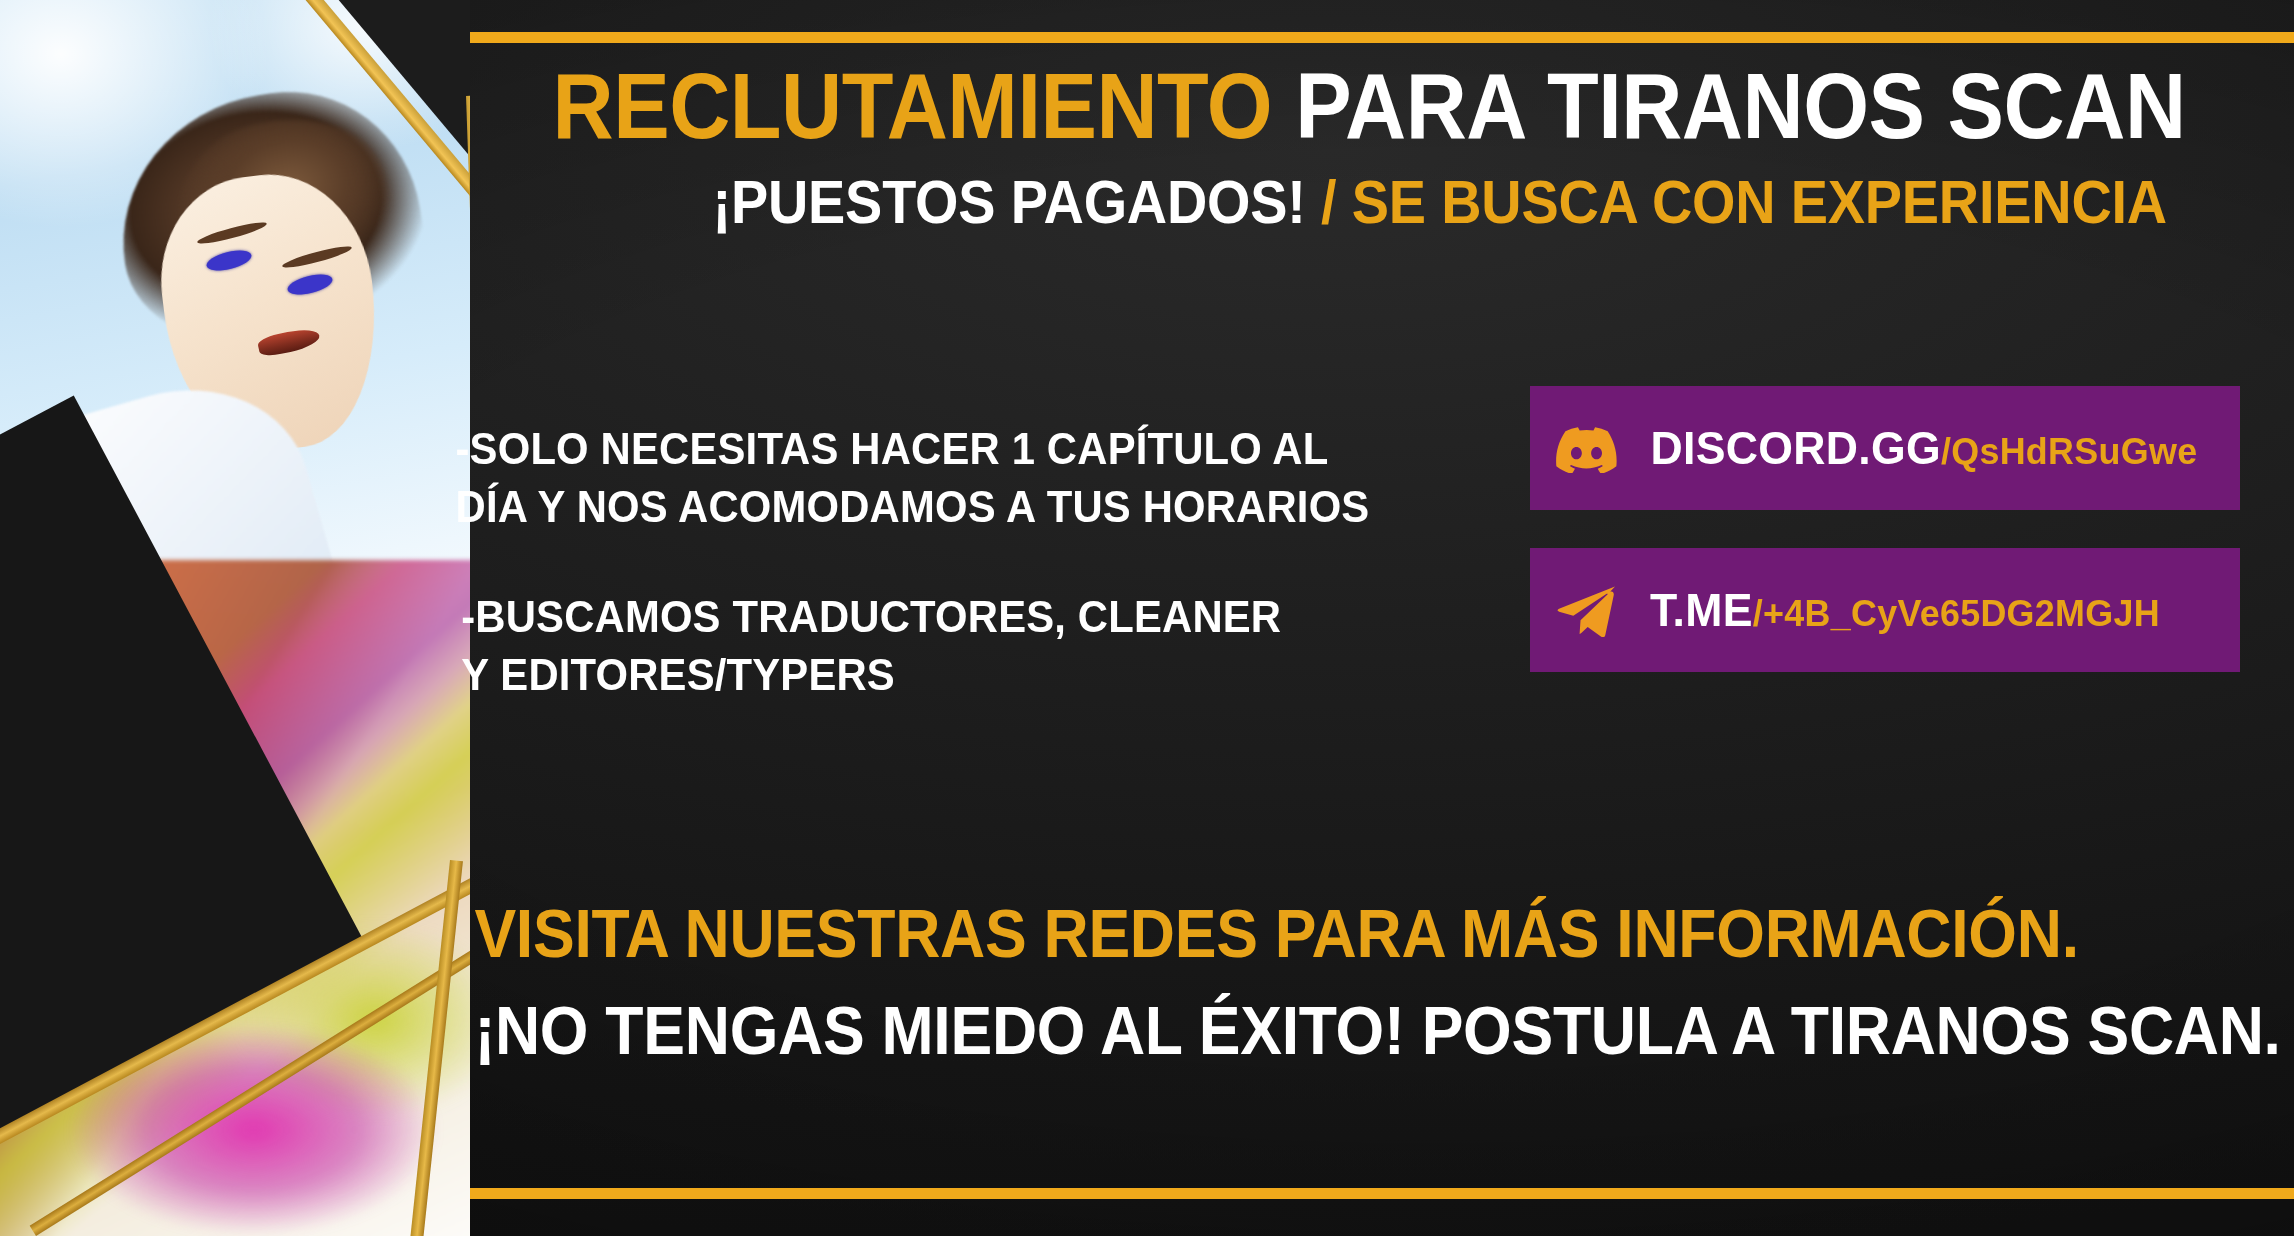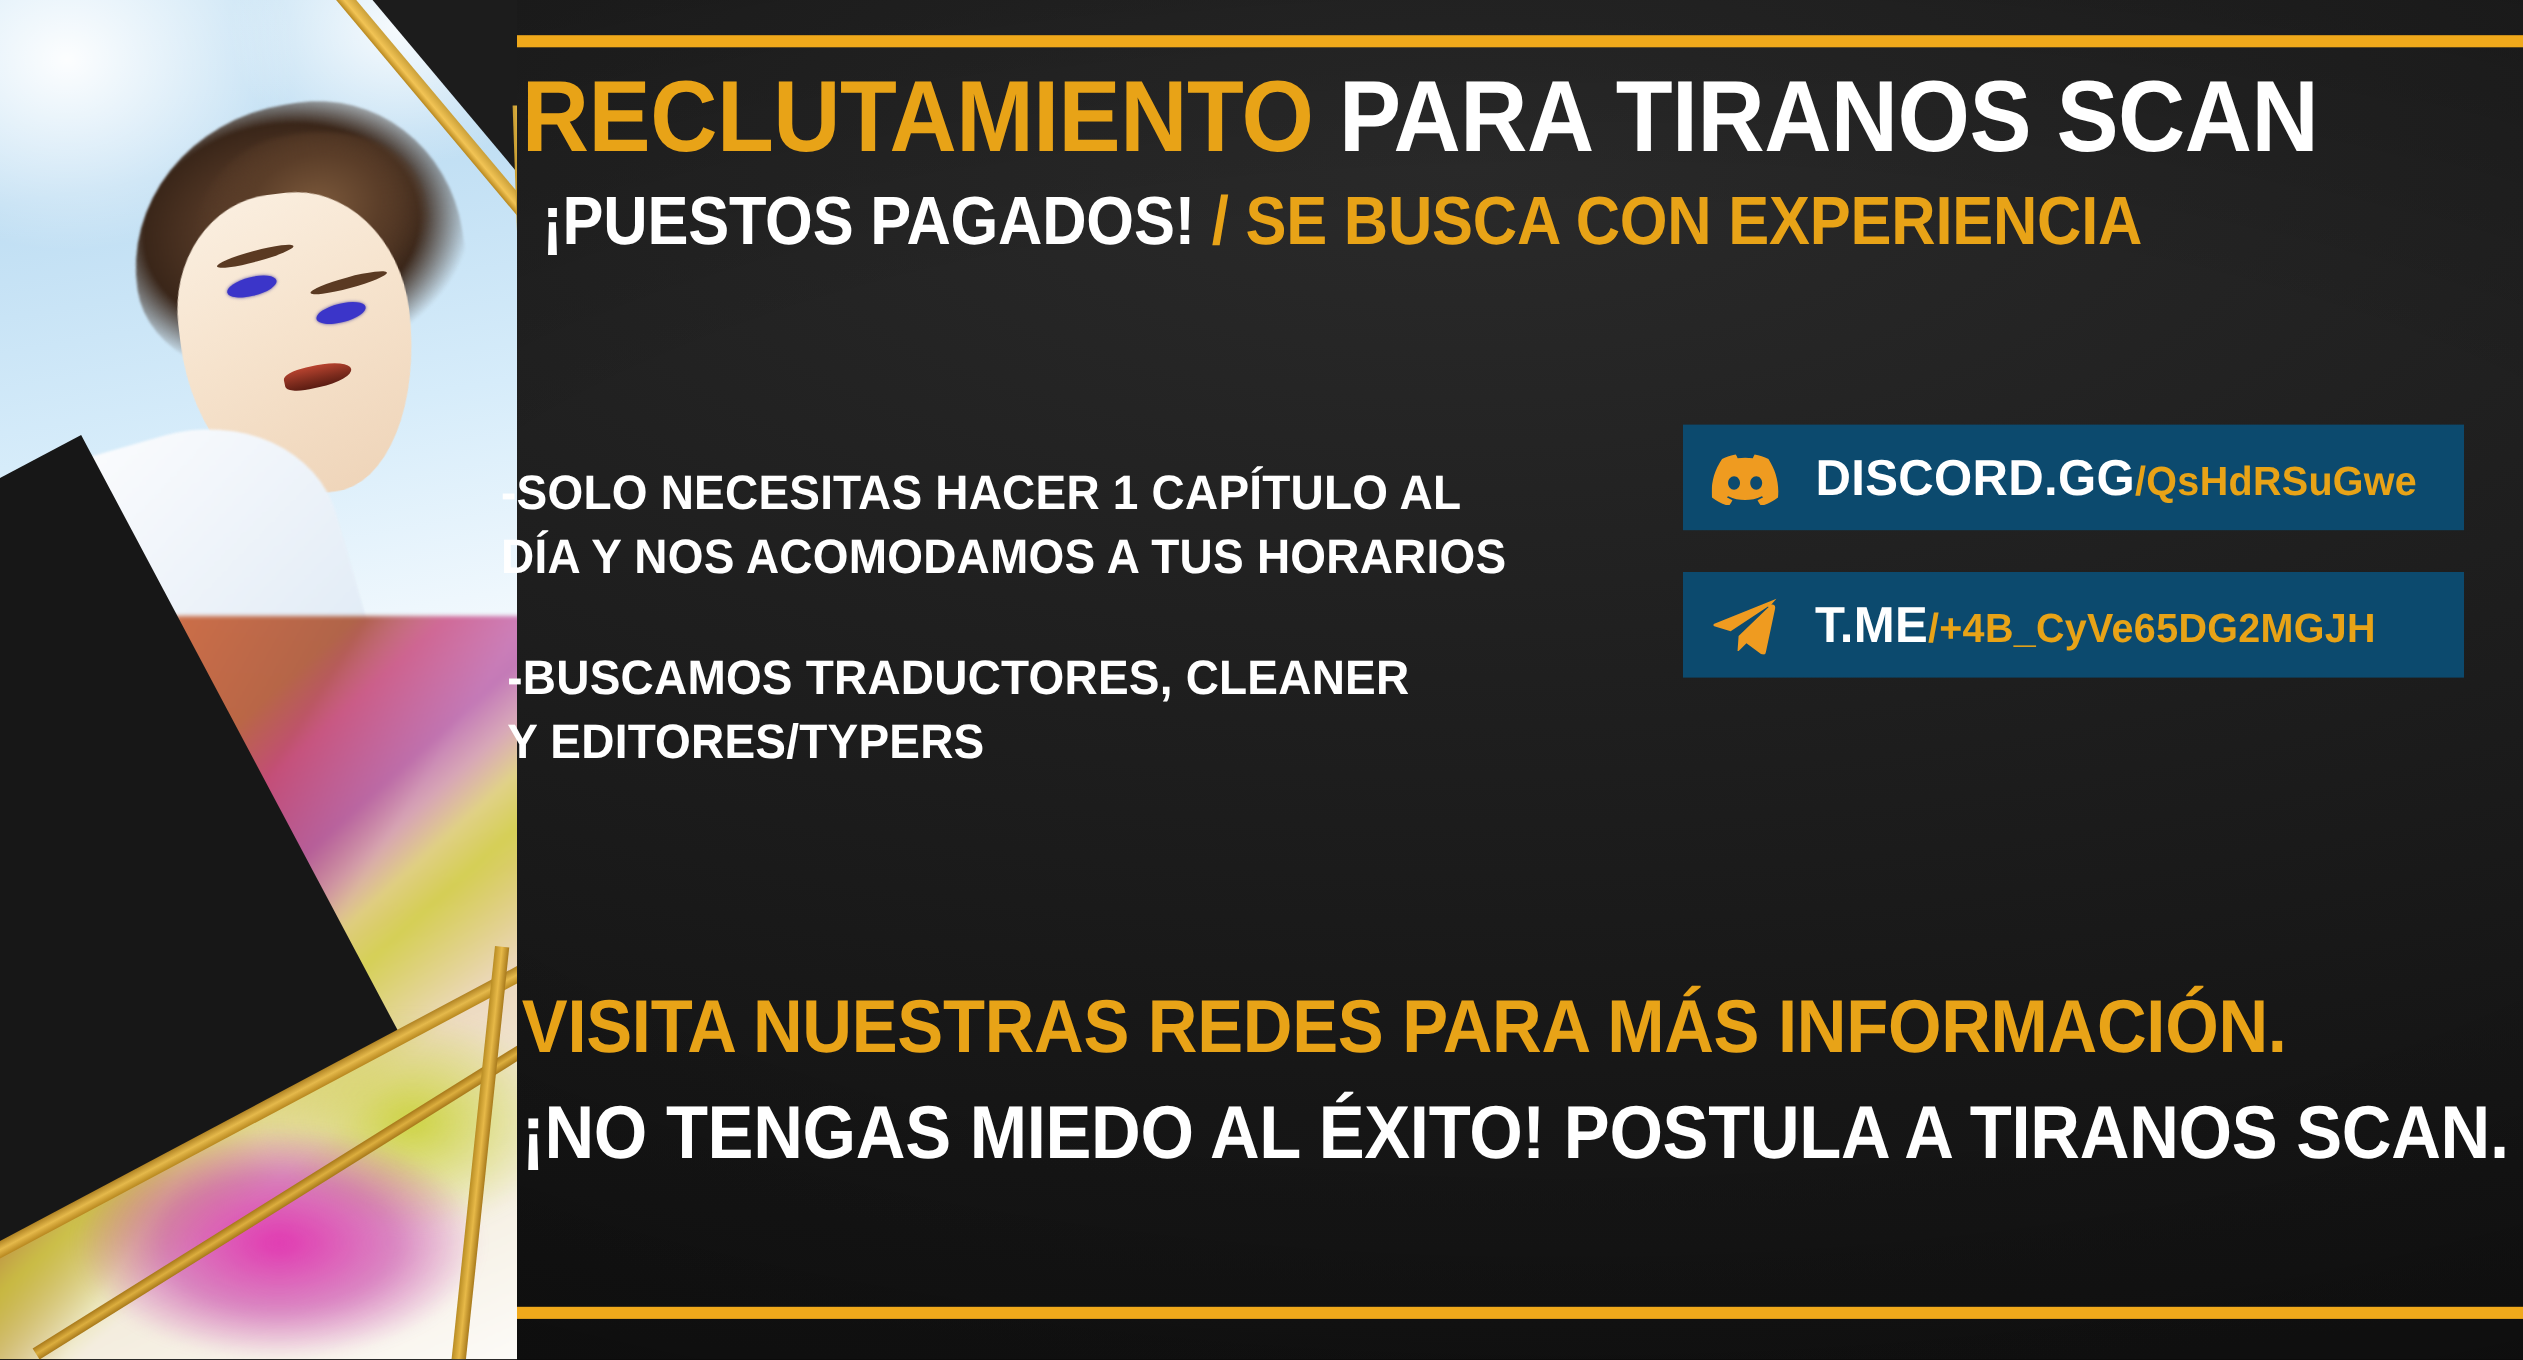--- a/index.html
+++ b/index.html
@@ -122,21 +122,21 @@
     background:#1c1c1c;transform:rotate(-40deg);transform-origin:0 0;
   }
   .art-mask-br{
     position:absolute;left:-6px;top:1140px;width:620px;height:420px;
     background:#171717;transform:rotate(-118deg);transform-origin:0 0;
   }
 
   
   .headline{
     position:absolute;left:400px;top:60px;width:1860px;
-    text-align:left;
+    text-align:right;
   }
   .title{
     font-family:"Liberation Sans Narrow","Liberation Sans",sans-serif;
     font-weight:700;font-size:92px;line-height:1.02;letter-spacing:-.5px;
     transform:scaleX(.92);white-space:nowrap;
   }
   .title .g{color:#e8a317;}
   .title .w{color:#ffffff;}
   .subtitle{
     margin-top:16px;
@@ -156,22 +156,22 @@
     transform:scaleX(.95);
   }
   .bullets .b2{margin-top:52px;}
   .bullets .ln{display:block;white-space:nowrap;}
   .bullets .b2 .ln{text-align:left;padding-left:6px;}
 
   
   .contacts{position:absolute;left:1530px;top:386px;width:710px;}
   .cbox{
     position:relative;display:flex;align-items:center;
-    height:96px;margin-bottom:38px;padding:0 26px;
-    background:#0c4a6e;box-sizing:border-box;
+    height:124px;margin-bottom:38px;padding:0 26px;
+    background:#701a75;box-sizing:border-box;
   }
   .cicon{
     width:62px;height:62px;flex:0 0 62px;margin-right:24px;
     display:flex;align-items:center;justify-content:center;
   }
   .ctext{
     font-family:"Liberation Sans Narrow","Liberation Sans",sans-serif;
     font-weight:700;font-size:46px;letter-spacing:.3px;white-space:nowrap;
     transform:scaleX(.97);
   }

